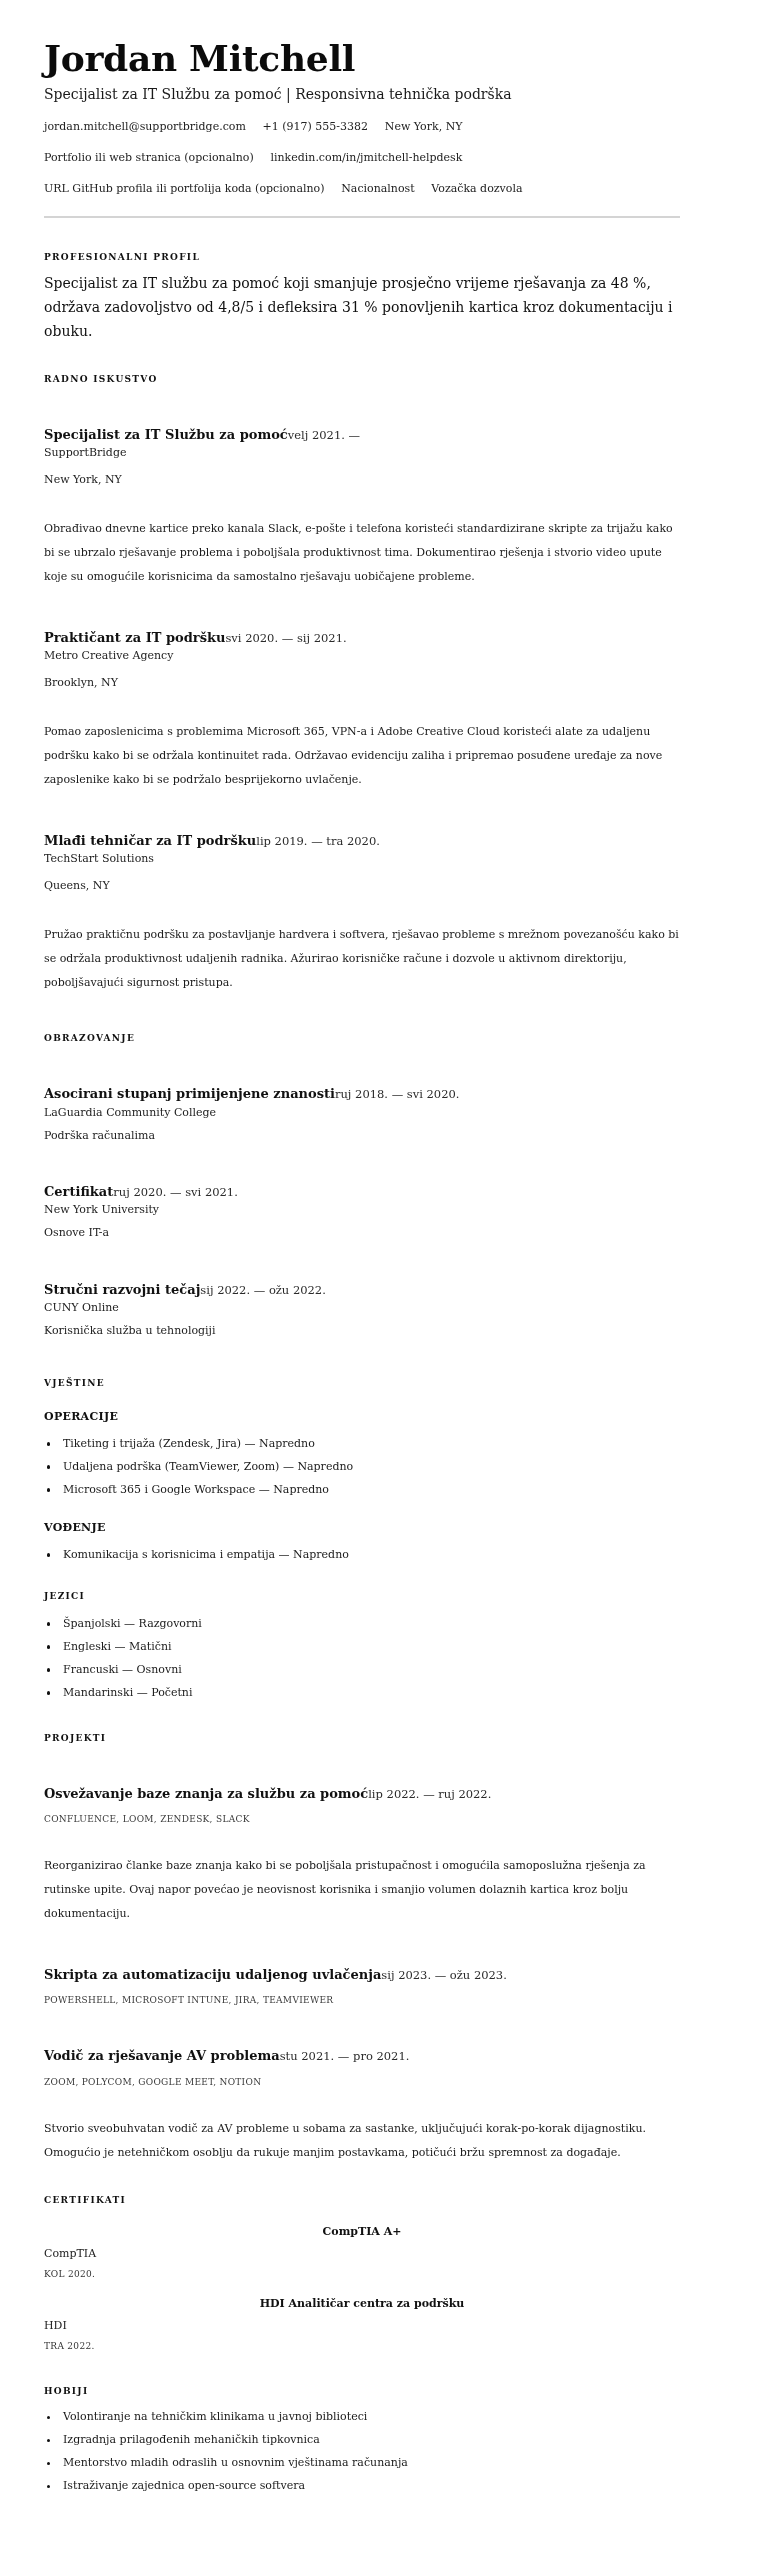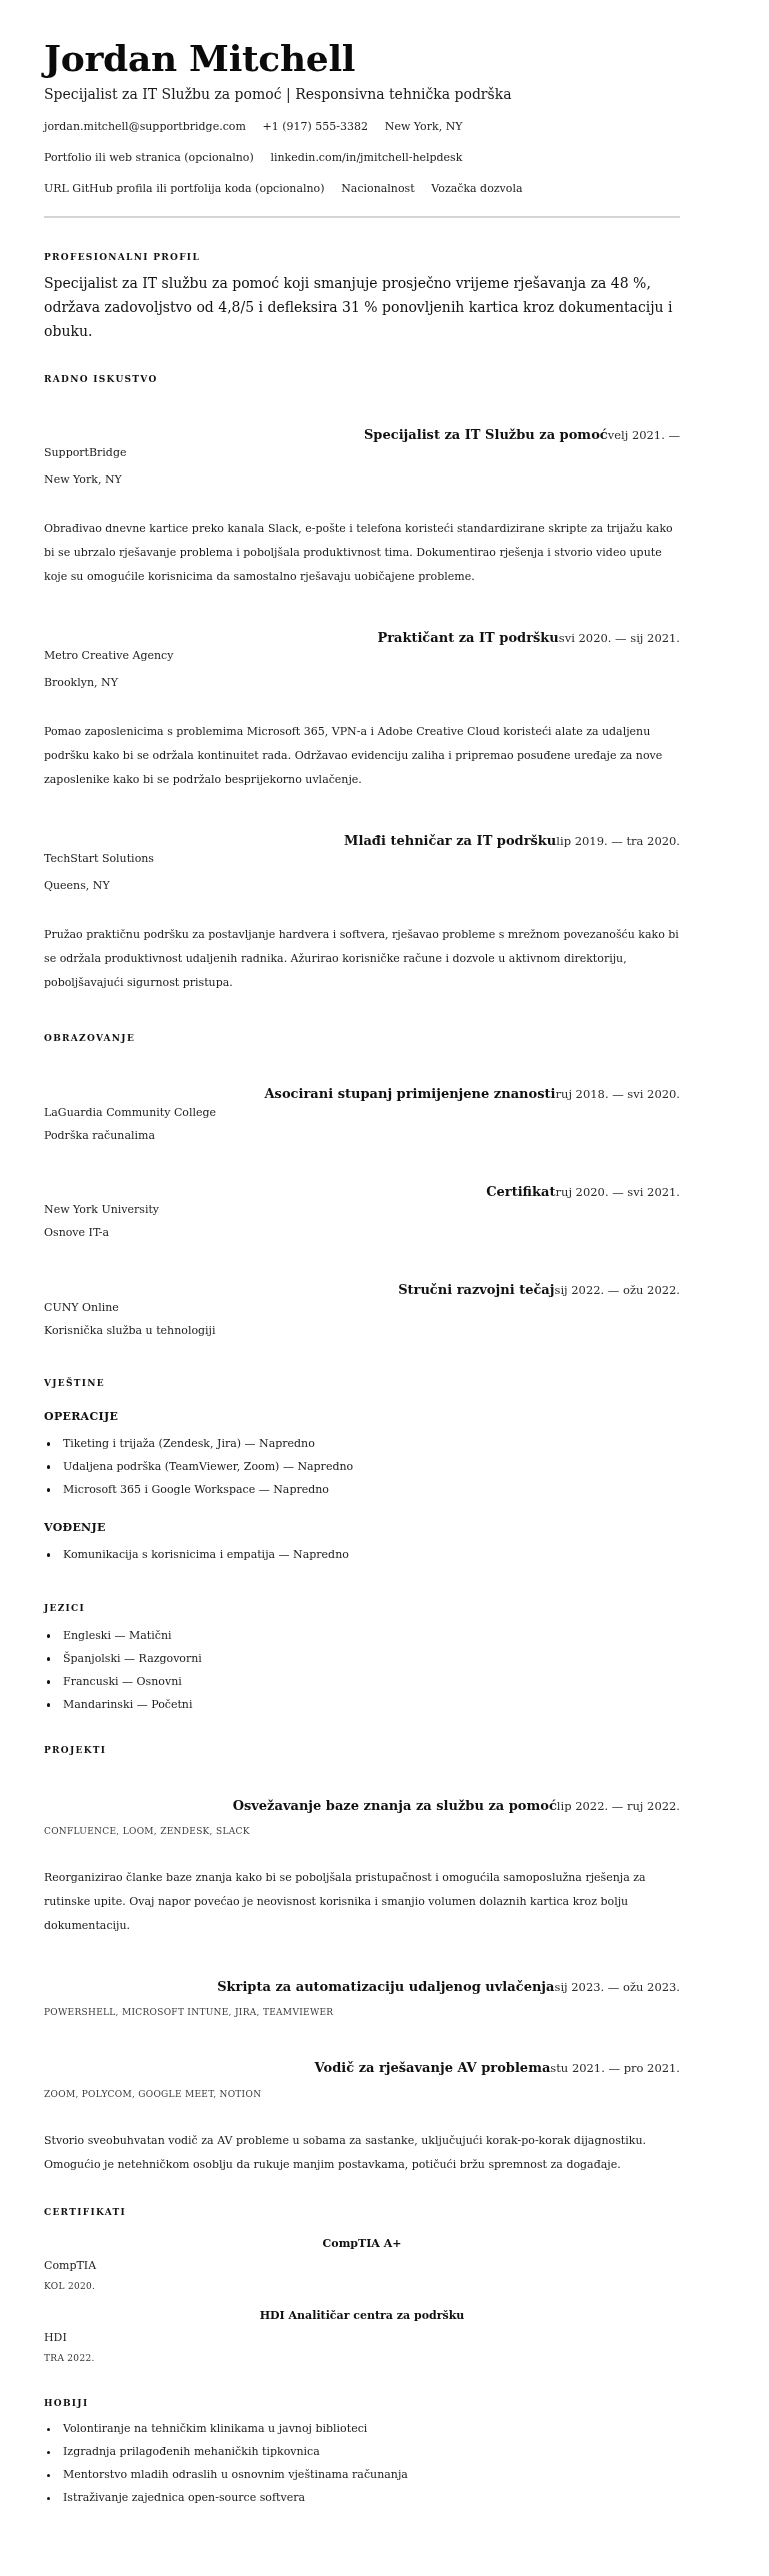--- a/index.html
+++ b/index.html
@@ -54,21 +54,21 @@
     .profile-text {
       font-size: 14px;
       line-height: 24px;
       margin-top: 7.7px;
       color: #111111;
     }
     .s-exp { margin-top: 29.5px; }
     .entry { margin-top: 18px; }
     .entry-head {
       display: flex;
-      justify-content: flex-end;
+      justify-content: flex-start;
       align-items: baseline;
       margin-top: 40px;
     }
     .entry-title {
       font-size: 13px;
       font-weight: bold;
       line-height: 18px;
       color: #111111;
     }
     .entry-date {
@@ -124,21 +124,21 @@
     ul.bullets li::before {
       content: "";
       position: absolute;
       left: 2.6px;
       top: 10.3px;
       width: 3.8px;
       height: 3.8px;
       border-radius: 50%;
       background: #111111;
     }
-    .s-lang { margin-top: 36px; }
+    .s-lang { margin-top: 24px; }
     .s-lang ul.bullets { margin-top: 9px; }
     .s-proj { margin-top: 28px; }
     .proj-entry { margin-top: 16.7px; }
     .proj-entry + .proj-entry { margin-top: 24.4px; }
     .proj-tech {
       font-size: 9px;
       line-height: 13px;
       color: #3a3a3a;
       letter-spacing: 0.3px;
       margin-top: 10.3px;
@@ -285,22 +285,22 @@
       <h3 class="skill-group-title">VOĐENJE</h3>
       <ul class="bullets">
         <li>Komunikacija s korisnicima i empatija — Napredno</li>
       </ul>
     </div>
   </section>
 
   <section class="section s-lang">
     <h2 class="section-title">JEZICI</h2>
     <ul class="bullets">
+      <li>Španjolski — Razgovorni</li>
       <li>Engleski — Matični</li>
-      <li>Španjolski — Razgovorni</li>
       <li>Francuski — Osnovni</li>
       <li>Mandarinski — Početni</li>
     </ul>
   </section>
 
   <section class="section s-proj">
     <h2 class="section-title">PROJEKTI</h2>
 
     <div class="entry proj-entry">
       <div class="entry-head">

